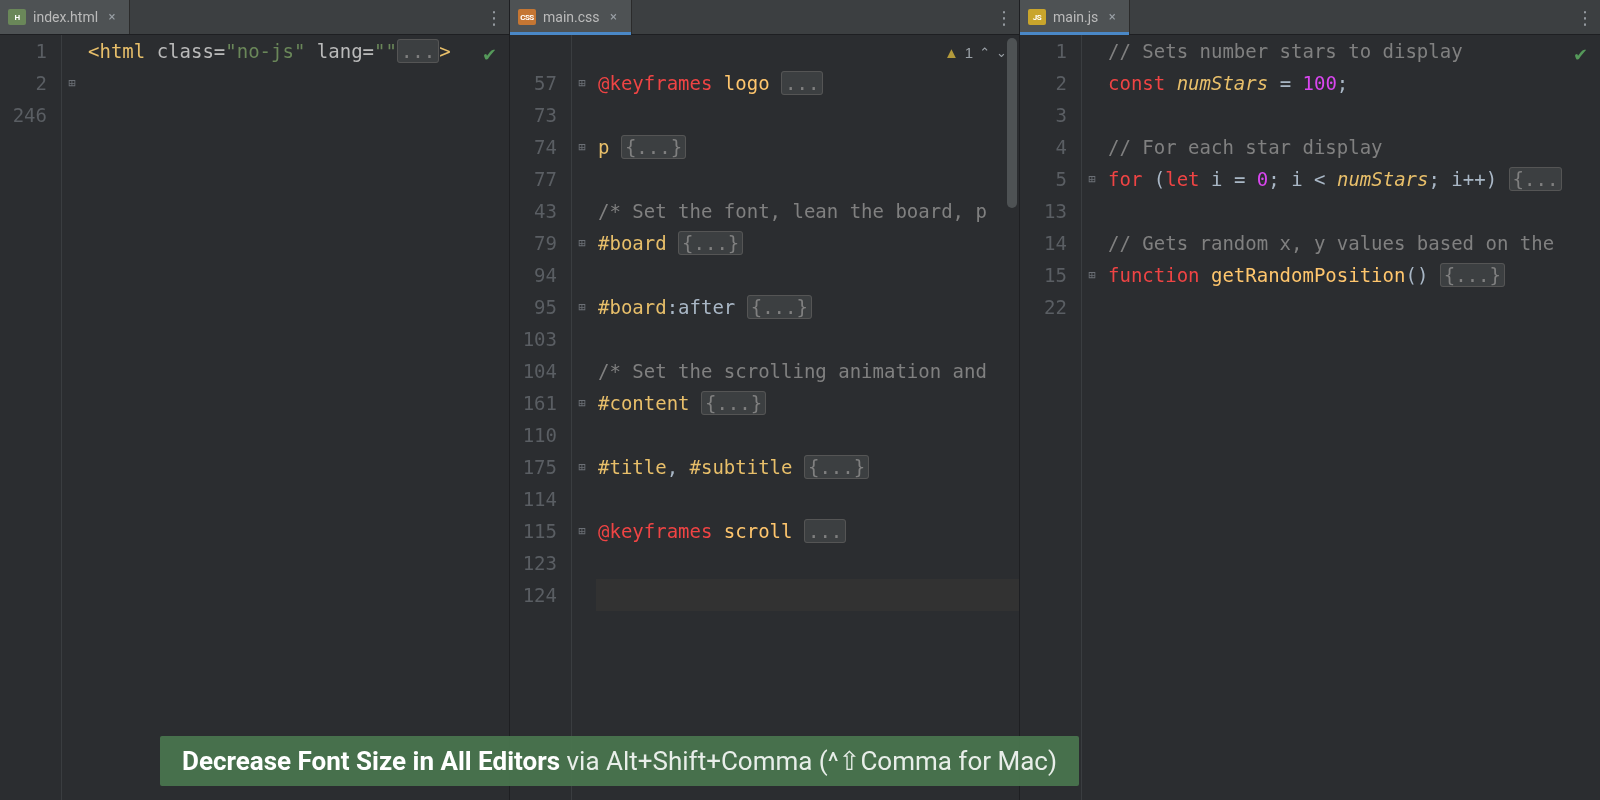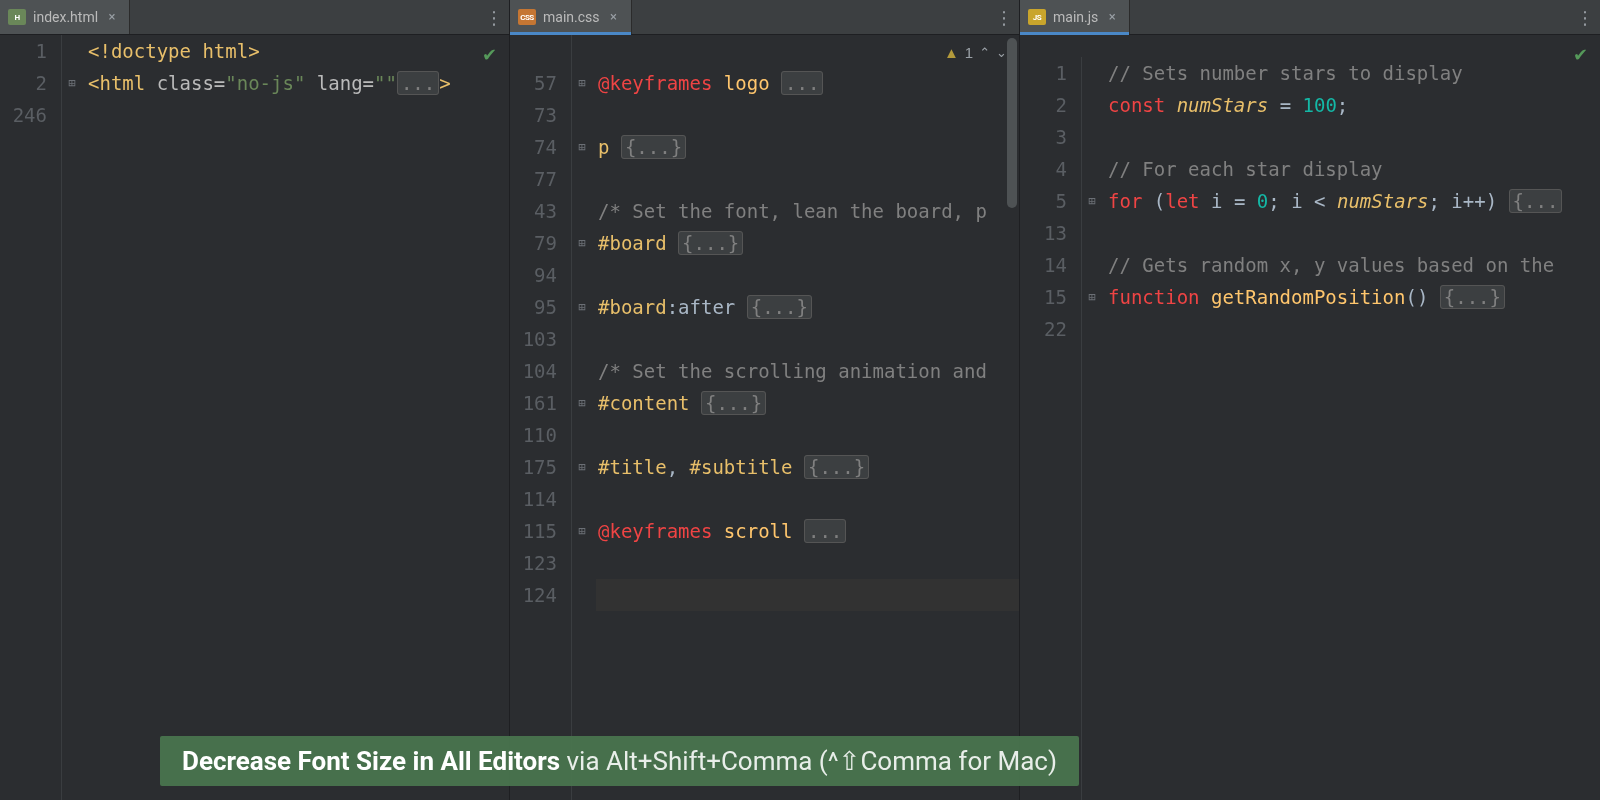--- a/index.html
+++ b/index.html
@@ -11,21 +11,21 @@
     color: #a9b7c6;
     position: relative;
   }
   .panes { display: flex; width: 100%; height: 100%; }
   .pane {
     display: flex; flex-direction: column;
     border-right: 1px solid #1e1f22;
     position: relative;
     overflow: hidden;
   }
-  .pane:last-child { border-right: none; gap: 22px; }
+  .pane:last-child { border-right: none; }
   .pane-html { flex: 0 0 510px; }
   .pane-css  { flex: 0 0 510px; }
   .pane-js   { flex: 1 1 auto; }
 
   
   .tabbar {
     height: 35px;
     display: flex; align-items: stretch;
     background: #3c3f41;
     border-bottom: 1px solid #1e1f22;
@@ -109,21 +109,21 @@
 
   
   .kw    { color: #ef4444; }
   .tagc  { color: #e8bf6a; }
   .attr  { color: #bababa; }
   .str   { color: #6a8759; }
   .cmt   { color: #808080; }
   .ital  { font-style: italic; }
   .id    { color: #e8bf6a; text-align: right; }
   .fn    { color: #ffc66d; }
-  .num   { color: #14b8a6; }
+  .num   { color: #d946ef; }
   .punct { color: #a9b7c6; }
 
   
   .status-icons {
     position: absolute; top: 44px; right: 12px;
     display: flex; align-items: center; gap: 6px;
     font-size: 15px;
     color: #9aa0a6;
     font-family: -apple-system, sans-serif;
   }
@@ -171,21 +171,21 @@
     </div>
     <div class="editor">
       <div class="gutter">
           <div>1</div>
           <div>2</div>
           <div>246</div>
         </div>
       <div class="foldcol">
           <div class="fold-mark" style="top:41px">⊞</div>
         </div>
-      <div class="code"><div class="line"><span class="tagc">&lt;!doctype html&gt;</span></div><div class="line"><span class="tagc">&lt;html </span><span class="attr">class=</span><span class="str">"no-js"</span> <span class="attr">lang=</span><span class="str">""</span><span class="folded">...</span><span class="tagc">&gt;</span></div><div class="line">&nbsp;</div></div>
+      <div class="code"><div class="line"><span class="tagc">&lt;html </span><span class="attr">class=</span><span class="str">"no-js"</span> <span class="attr">lang=</span><span class="str">""</span><span class="folded">...</span><span class="tagc">&gt;</span></div><div class="line">&nbsp;</div></div>
     </div>
     <div class="status-icons">
       <span class="ok-check">✔</span>
     </div>
   </div>
 
   <div class="pane pane-css">
     <div class="tabbar">
       <div class="tab">
         <span class="tab-icon tab-icon-css">CSS</span>

